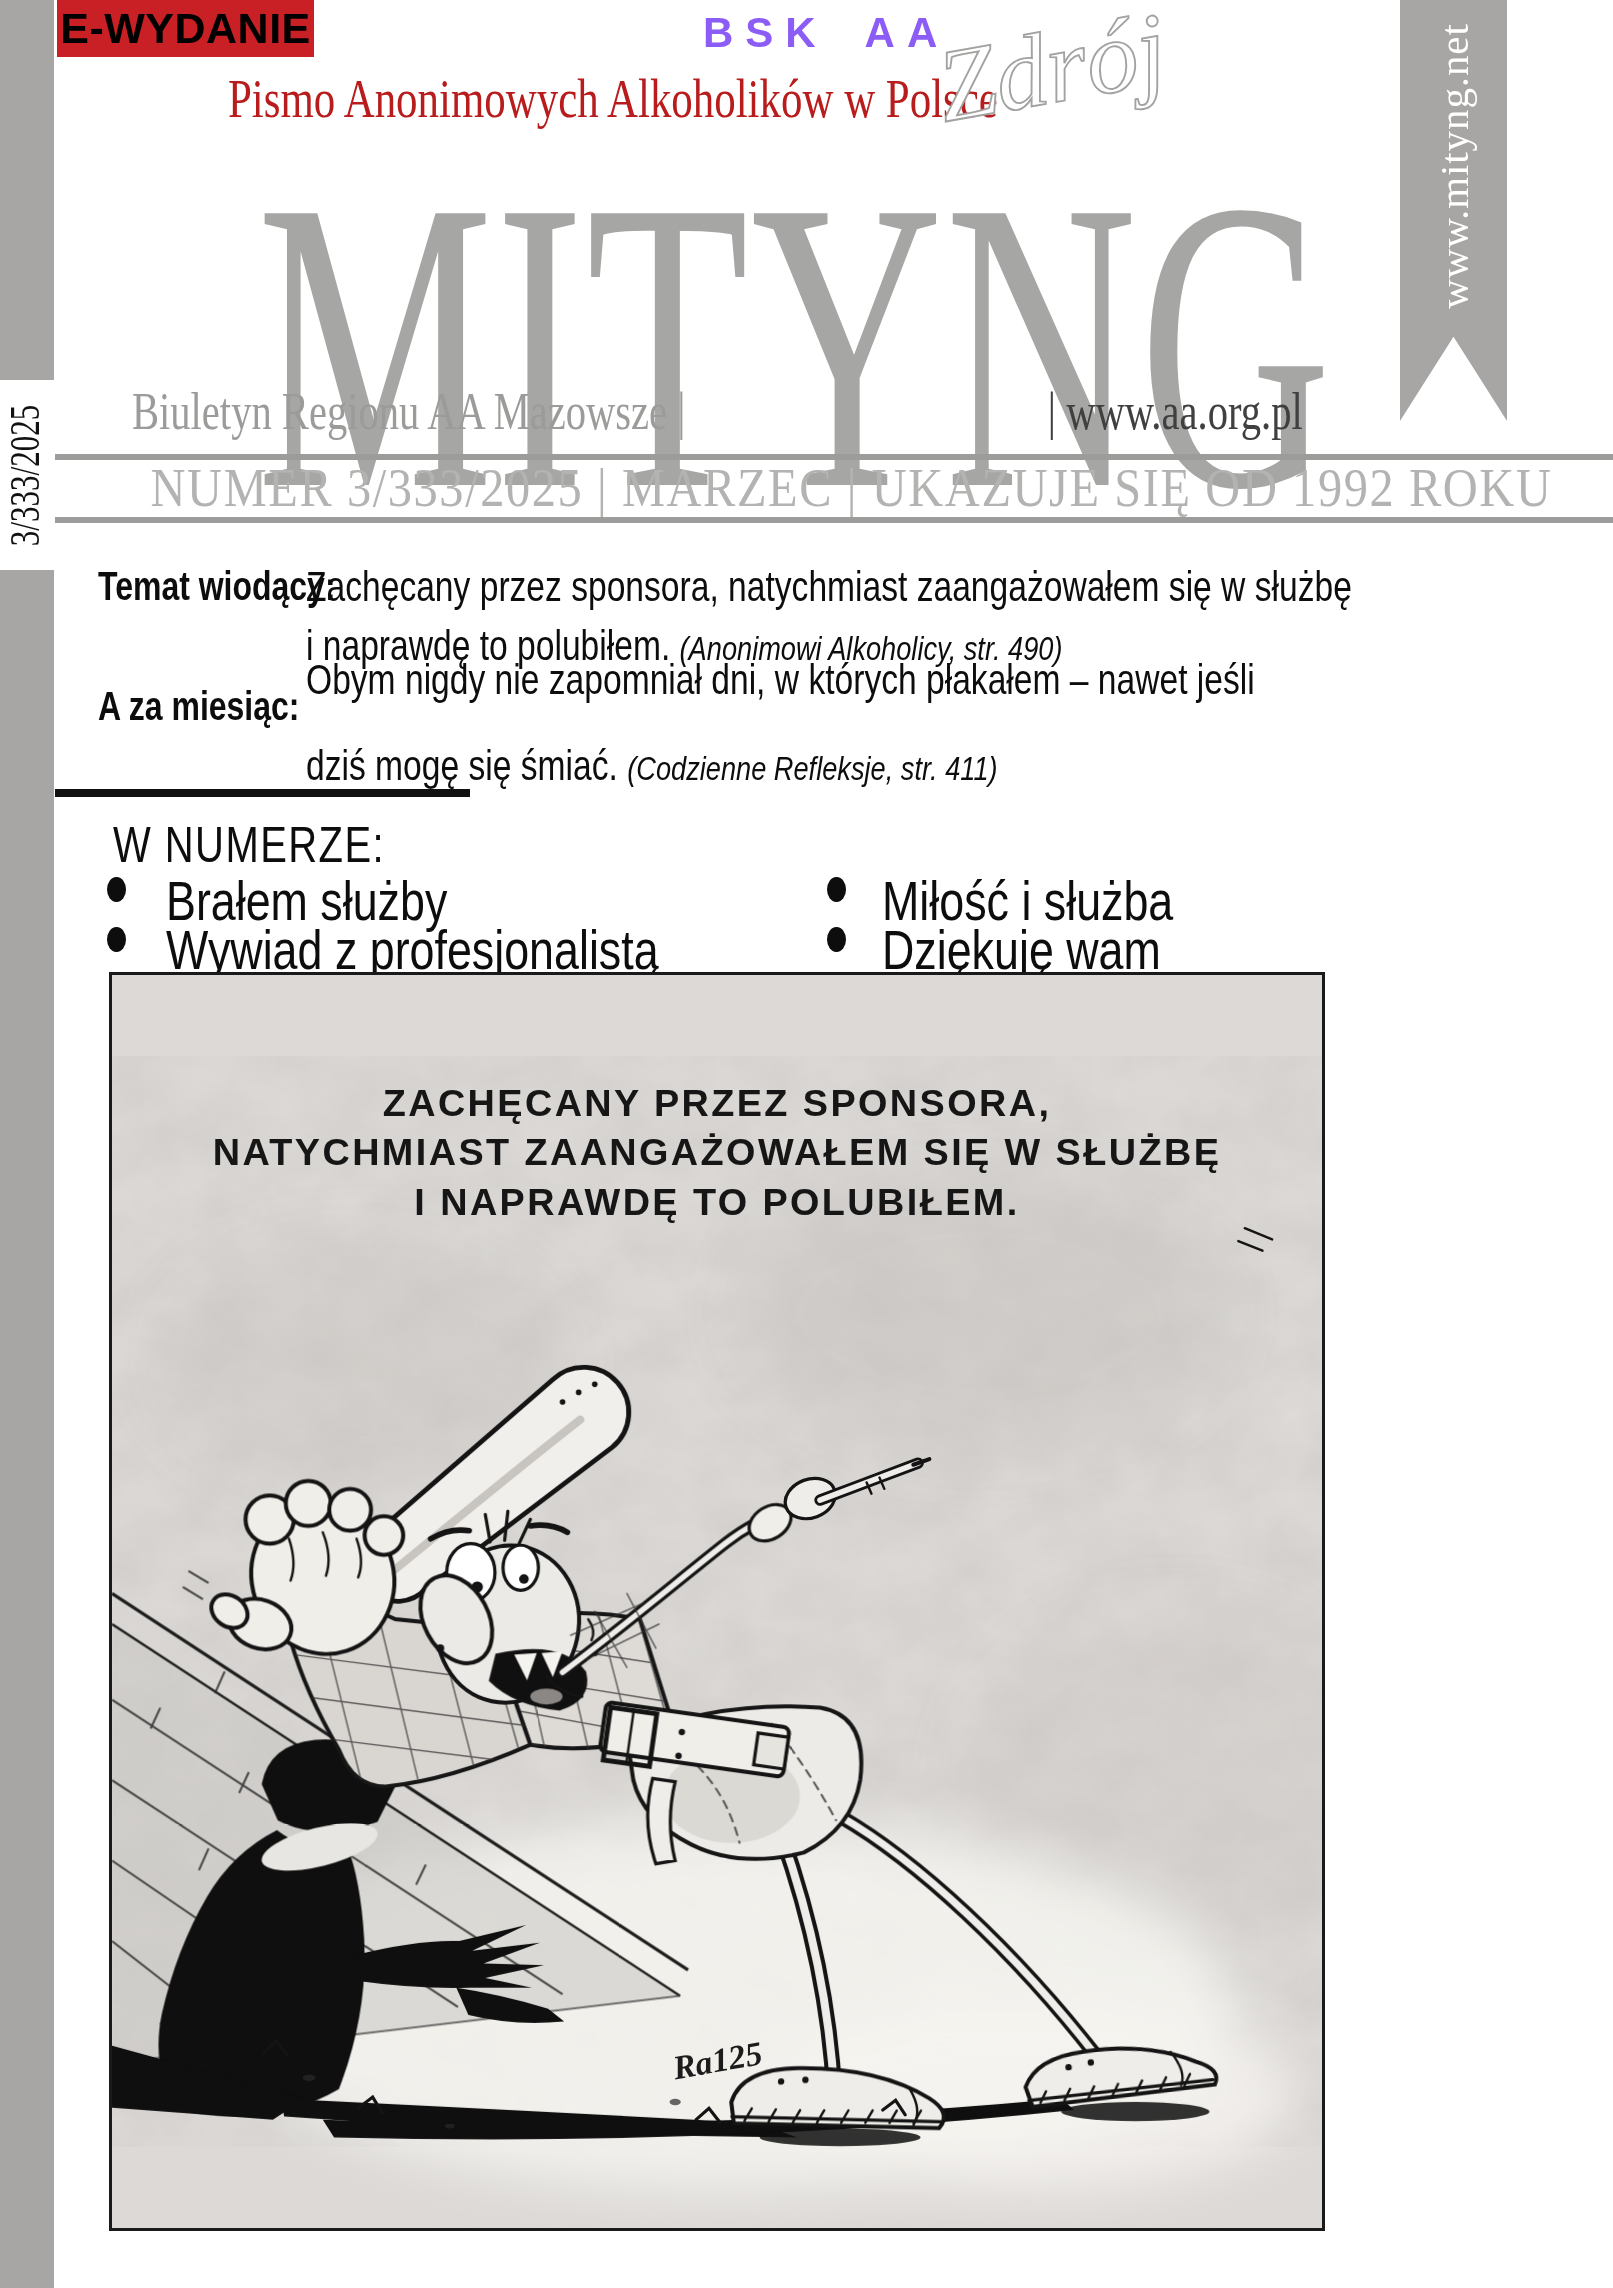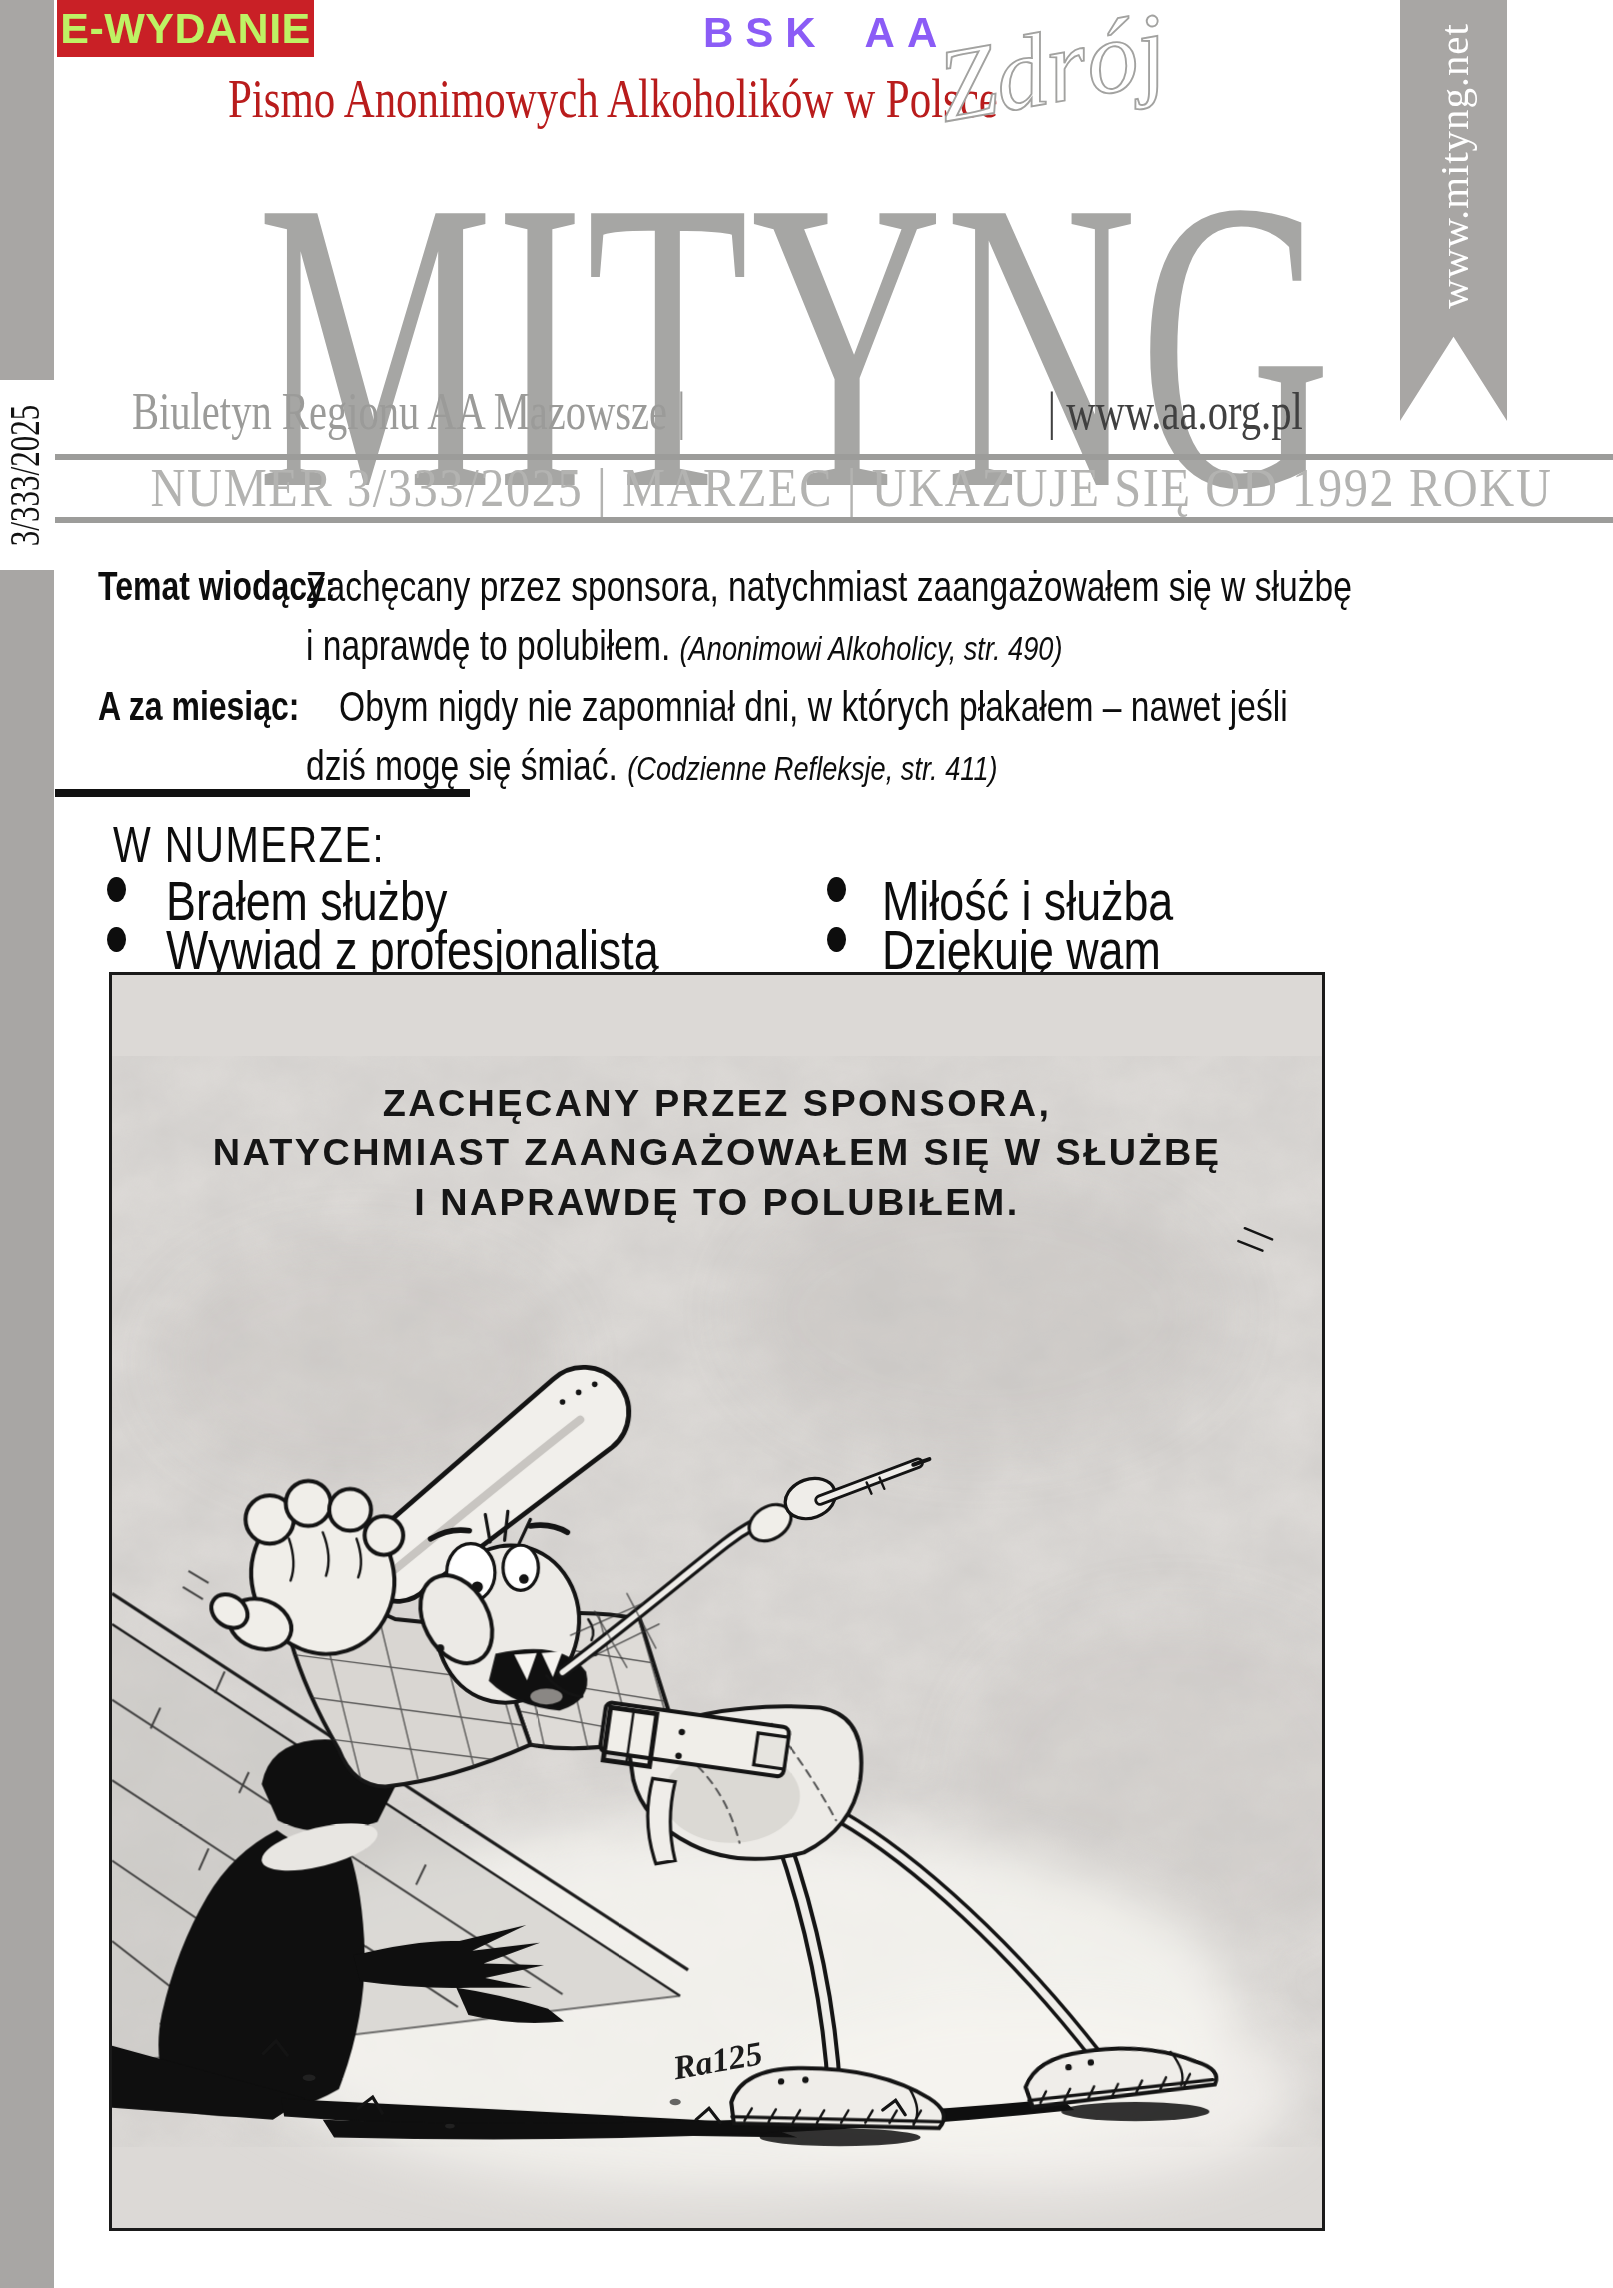--- a/index.html
+++ b/index.html
@@ -10,21 +10,21 @@
   .nowrap{white-space:nowrap;}
 
   
   .spine-bar-top{left:0;top:0;width:54px;height:380px;background:#a8a6a4;}
   .spine-bar-bottom{left:0;top:570px;width:54px;height:1718px;background:#a8a6a4;}
   .spine-number{left:-76px;top:448px;width:203px;height:55px;line-height:55px;text-align:center;
       font-family:"Liberation Serif",serif;font-size:42px;color:#111;
       transform:rotate(-90deg) scaleX(.74);}
 
   
-  .edition-badge{left:57px;top:0;width:257px;height:57px;background:#c92026;color:#bef264;
+  .edition-badge{left:57px;top:0;width:257px;height:57px;background:#c92026;color:#000000;
       font-weight:bold;font-size:43px;line-height:57px;text-align:center;letter-spacing:0.5px;}
   .bsk{left:703px;top:9.2px;font-weight:bold;font-size:42px;letter-spacing:12px;word-spacing:14.8px;color:#8b5cf6;}
   .tagline{left:228px;top:67px;font-size:55px;color:#b91c1c;}
   .tagline>span{display:inline-block;transform:scaleX(.78);transform-origin:0 0;}
   .zdroj{left:937px;top:9.2px;width:222px;height:157px;}
   .masthead{left:257px;top:138px;font-family:"Liberation Serif",serif;font-size:415px;line-height:1;
       color:#a6a6a4;letter-spacing:3.7px;}
   .masthead>span{display:inline-block;transform:scaleX(.64);transform-origin:0 0;white-space:nowrap;}
   .sub-left{left:132px;top:382px;font-size:52px;color:#9b9b99;}
   .sub-left>span{display:inline-block;transform:scaleX(.78);transform-origin:0 0;}
@@ -48,21 +48,21 @@
   
   .lbl{font-weight:bold;font-size:41px;}
   .lbl>span{display:inline-block;transform:scaleX(.78);transform-origin:0 0;white-space:nowrap;}
   .bodyline{font-size:42px;}
   .bodyline>span.wrapx{display:inline-block;transform:scaleX(.8);transform-origin:0 0;white-space:nowrap;}
   .src{font-size:34px;font-style:italic;}
   .lead-label{left:98px;top:563px;}
   .lead-l1{left:306px;top:563px;}
   .lead-l2{left:306px;top:622px;}
   .next-label{left:98px;top:683px;text-align:center;}
-  .next-l1{left:306px;top:683px;margin-left:33px;}
+  .next-l1{left:306px;top:656px;}
   .next-l2{left:306px;top:742px;}
   .black-bar{left:55px;top:789px;width:415px;height:8.3px;background:#111;}
 
   
   .toc-heading{left:113px;top:816px;font-size:50px;letter-spacing:1.8px;}
   .toc-heading>span{display:inline-block;transform:scaleX(.8);transform-origin:0 0;white-space:nowrap;}
   .bullet{width:18.5px;height:25px;border-radius:50%;background:#0d0d0d;}
   .b11{left:107px;top:877px;} .b12{left:107px;top:927px;}
   .b21{left:827px;top:877px;} .b22{left:827px;top:927px;}
   .toc-item{font-size:56px;}

